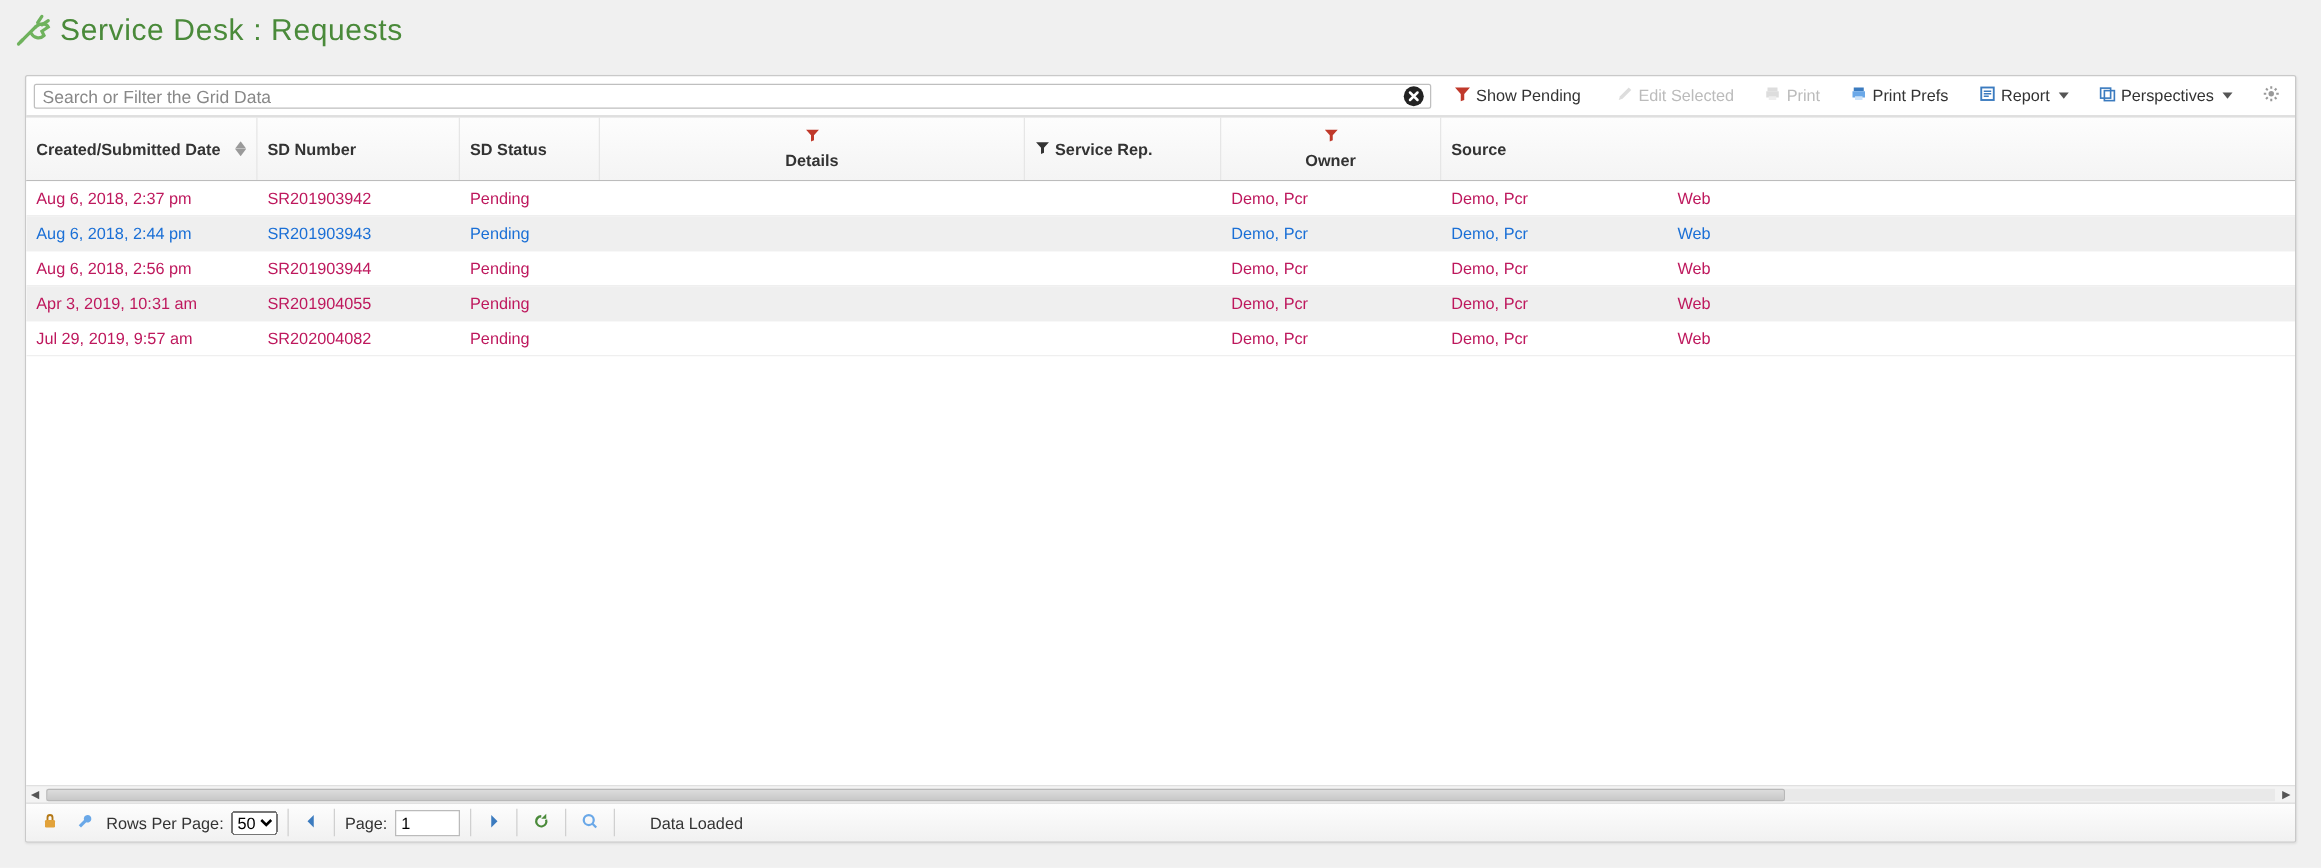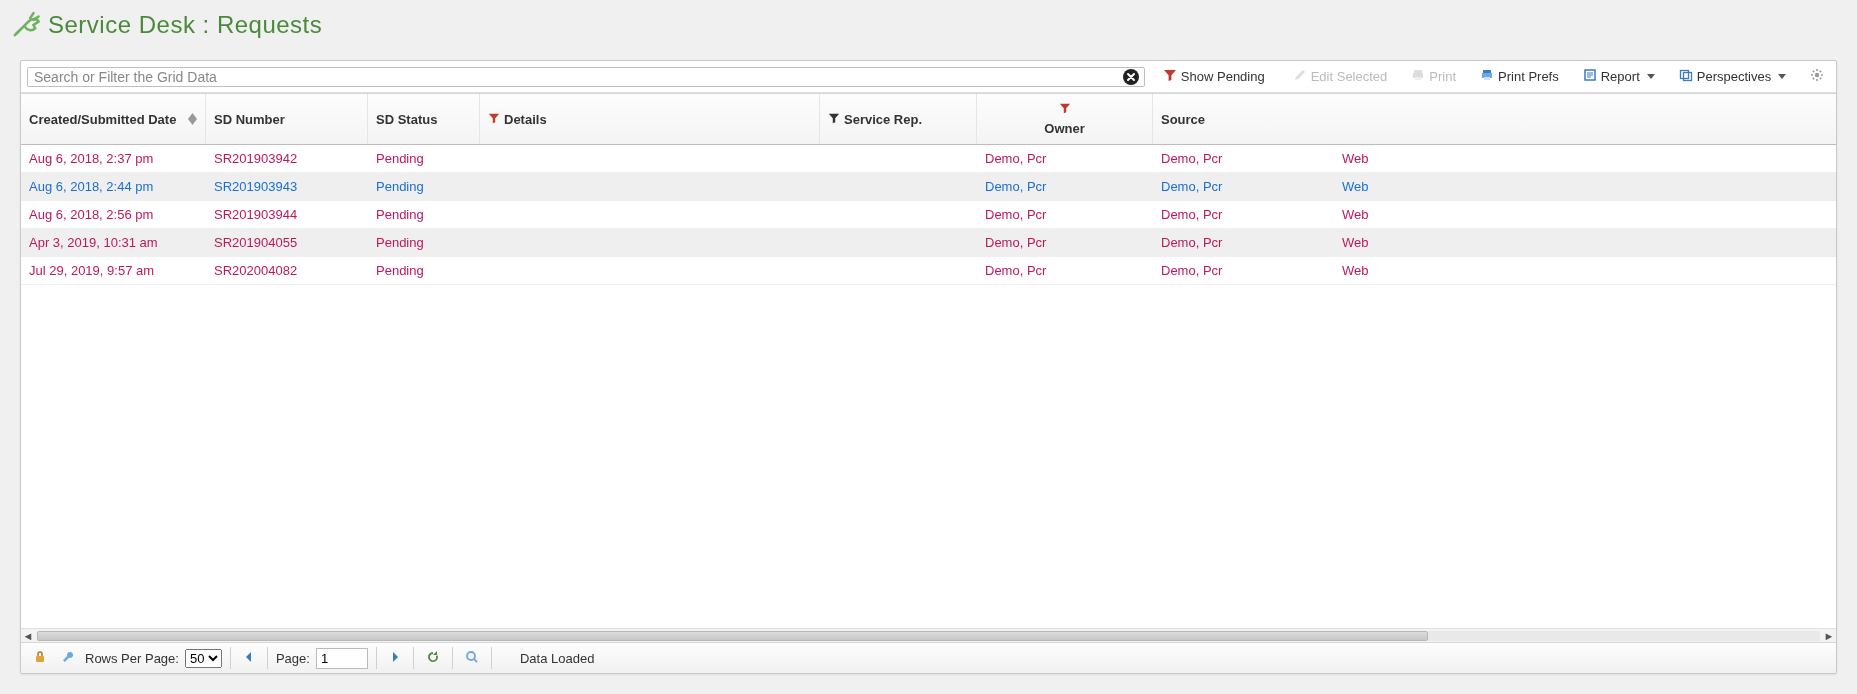--- a/index.html
+++ b/index.html
@@ -28,21 +28,21 @@
   .sort-arrows svg { display:block; }
 
   .grid-body { flex:1; overflow:auto; background:#fff; }
   .row { display:flex; border-bottom:1px solid #efefef; }
   .row:nth-child(even){ background:#efefef; }
   .row.selected { color:#1a6fd6; }
   .row.selected .cell, .row.selected .cell a { color:#1a6fd6; }
   .cell { padding:6px 8px; font-size:13px; color:#be185d; white-space:nowrap; overflow:hidden; text-overflow:ellipsis; }
 
   
-  .c0{width:185px;} .c1{width:162px;} .c2{width:112px;} .c3{width:340px;}
+  .c0{width:185px;} .c1{width:162px;} .c2{width:112px;} .c3{width:340px;flex-direction:column;}
   .c4{width:157px;} .c5{width:176px;flex-direction:column;} .c6{width:181px;} .c7{width:127px;} .c8{flex:1; min-width:80px;}
 
   .scroll-strip { height:14px; background:#f3f3f3; border-top:1px solid #e0e0e0; display:flex; align-items:center; }
   .scroll-strip .arrow { width:14px; height:14px; display:flex; align-items:center; justify-content:center; cursor:pointer; font-size:11px; color:#555; }
   .scroll-track { flex:1; height:10px; background:#e9e9e9; position:relative; margin:0 2px; }
   .scroll-thumb { position:absolute; left:0; top:0; height:100%; width:78%; background:linear-gradient(#dcdcdc,#c8c8c8); border:1px solid #b8b8b8; border-radius:2px; }
 
   .footer { display:flex; align-items:center; gap:6px; padding:4px 8px; border-top:1px solid #d7d7d7; background:linear-gradient(#fdfdfd,#f1f1f1); font-size:13px; color:#333; }
   .footer .tbtn { padding:2px 4px; }
   .footer select, .footer input[type=text] { font-size:13px; }

